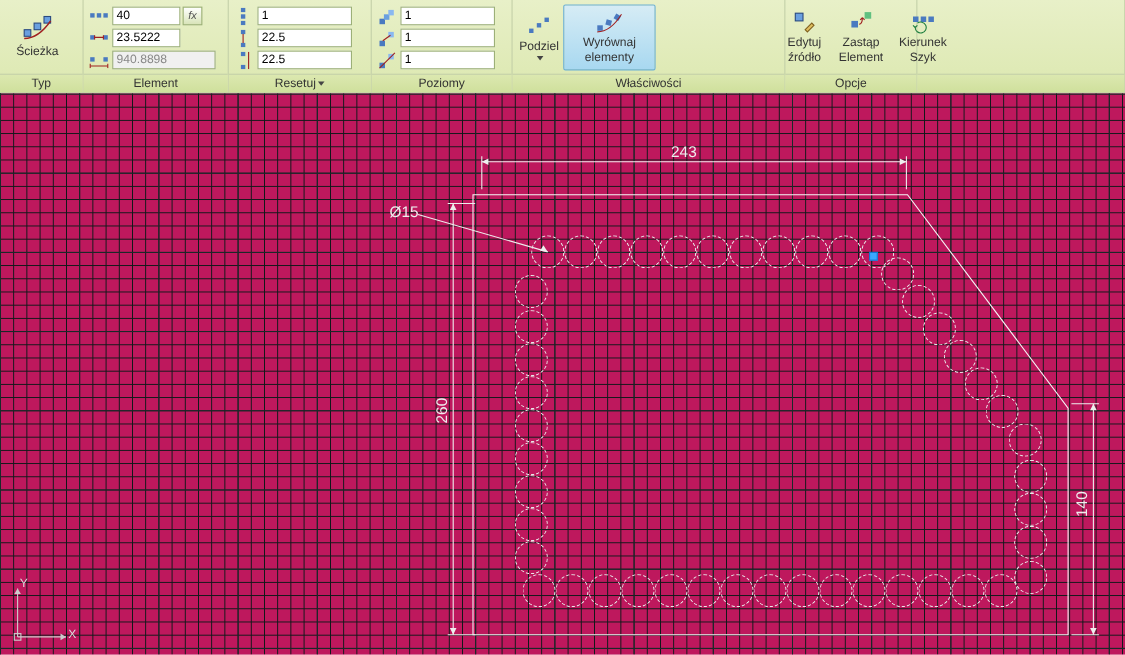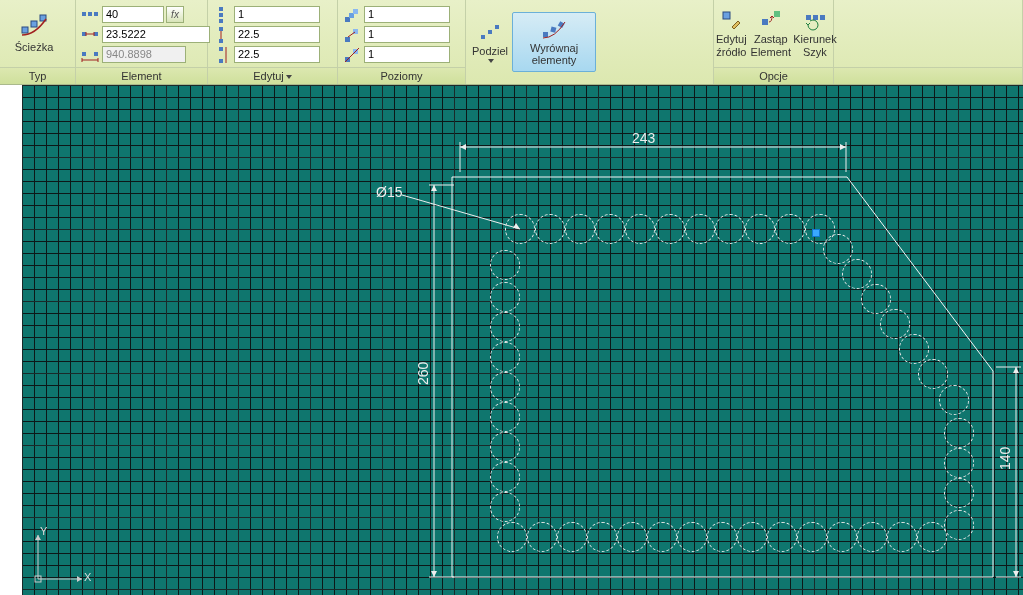--- a/index.html
+++ b/index.html
@@ -105,22 +105,21 @@
 
 
 .tri-down {
   width:0;height:0;border-left:3px solid transparent;border-right:3px solid transparent;border-top:4px solid #444;display:inline-block;margin-left:2px;vertical-align:middle;
 }
 
 
 .canvas {
   position: absolute;
   top: 85px; left: 0; right: 0; bottom: 0;
-  background: #0f766e;
-  margin-left: 22px;
+  background: #be185d;
 }
 .grid {
   position: absolute; inset:0;
   background-image:
     linear-gradient(#1a2a2a 1px, transparent 1px),
     linear-gradient(90deg,#1a2a2a 1px, transparent 1px),
     linear-gradient(#0d1818 1px, transparent 1px),
     linear-gradient(90deg,#0d1818 1px, transparent 1px);
   background-size: 72px 72px,72px 72px,12px 12px,12px 12px;
 }
@@ -180,32 +179,32 @@
         </div>
         <div class="prop-row">
           <span class="ico">
             <svg width="18" height="14" viewBox="0 0 18 14">
                 <rect x="1" y="4" width="4" height="4" fill="#4a7ac0"></rect>
                 <rect x="13" y="4" width="4" height="4" fill="#4a7ac0"></rect>
                 <path d="M5 6 h8" stroke="#a02020"></path>
                 <path d="M5 4v4M13 4v4" stroke="#a02020"></path>
               </svg>
           </span>
-          <input style="width: 108px;" value="23.5222">
+          <input style="width: 62px;" value="23.5222">
         </div>
         <div class="prop-row">
           <span class="ico">
             <svg width="18" height="14" viewBox="0 0 18 14">
                 <rect x="1" y="4" width="4" height="4" fill="#4a7ac0"></rect>
                 <rect x="13" y="4" width="4" height="4" fill="#4a7ac0"></rect>
                 <path d="M1 12 h16" stroke="#a02020"></path>
                 <path d="M1 10v4M17 10v4" stroke="#a02020"></path>
               </svg>
           </span>
-          <input readonly="" style="width: 84px;" value="940.8898">
+          <input readonly="" style="width: 94px;" value="940.8898">
         </div>
       </div>
     </div>
     <div class="panel-title">Element</div>
   </div>
 
   <div class="panel" style="width:130px">
     <div class="panel-body">
       <div class="prop-col">
         <div class="prop-row">
@@ -234,21 +233,21 @@
                 <rect x="4" y="0" width="4" height="4" fill="#4a7ac0"></rect>
                 <rect x="4" y="12" width="4" height="4" fill="#4a7ac0"></rect>
                 <path d="M11 0 v16" stroke="#a02020"></path>
               </svg>
           </span>
           <input style="width: 86px;" value="22.5">
         </div>
       </div>
     </div>
     <div class="panel-title">
-      <span>Edytuj</span><span class="tri-down"></span>
+      <span>Resetuj</span><span class="tri-down"></span>
     </div>
   </div>
 
   <div class="panel" style="width:128px">
     <div class="panel-body">
       <div class="prop-col">
         <div class="prop-row">
           <span class="ico">
             <svg width="16" height="16" viewBox="0 0 16 16">
                 <rect x="1" y="10" width="5" height="5" fill="#4a7ac0"></rect>
@@ -297,24 +296,25 @@
       <div class="big-btn toggle-btn active" style="width:84px">
         <svg width="26" height="22" viewBox="0 0 26 22">
             <rect x="2" y="14" width="5" height="5" fill="#4a7ac0"></rect>
             <rect x="10" y="9" width="5" height="5" fill="#4a7ac0" transform="rotate(15 12 11)"></rect>
             <rect x="18" y="4" width="5" height="5" fill="#4a7ac0" transform="rotate(30 20 6)"></rect>
             <path d="M2 20 Q14 20 24 4" stroke="#a02020" fill="none"></path>
           </svg>
         <span class="lbl">Wyrównaj elementy</span>
       </div>
     </div>
+    <div class="panel-title">Właściwości</div>
   </div>
 
   <div class="panel" style="width:120px">
-    <div class="panel-body" style="gap:4px">
+    <div class="panel-body" style="gap:16px">
       <div class="big-btn" style="width:38px">
         <svg width="22" height="22" viewBox="0 0 22 22">
             <rect x="3" y="3" width="7" height="7" fill="#6aa0e0" stroke="#2a4a80"></rect>
             <path d="M12 18 l6 -6 l2 2 l-6 6 z" fill="#e0c060" stroke="#806020"></path>
           </svg>
         <span class="lbl">Edytuj źródło</span>
       </div>
       <div class="big-btn" style="width:42px">
         <svg width="22" height="22" viewBox="0 0 22 22">
             <rect x="2" y="10" width="6" height="6" fill="#4a7ac0"></rect>

